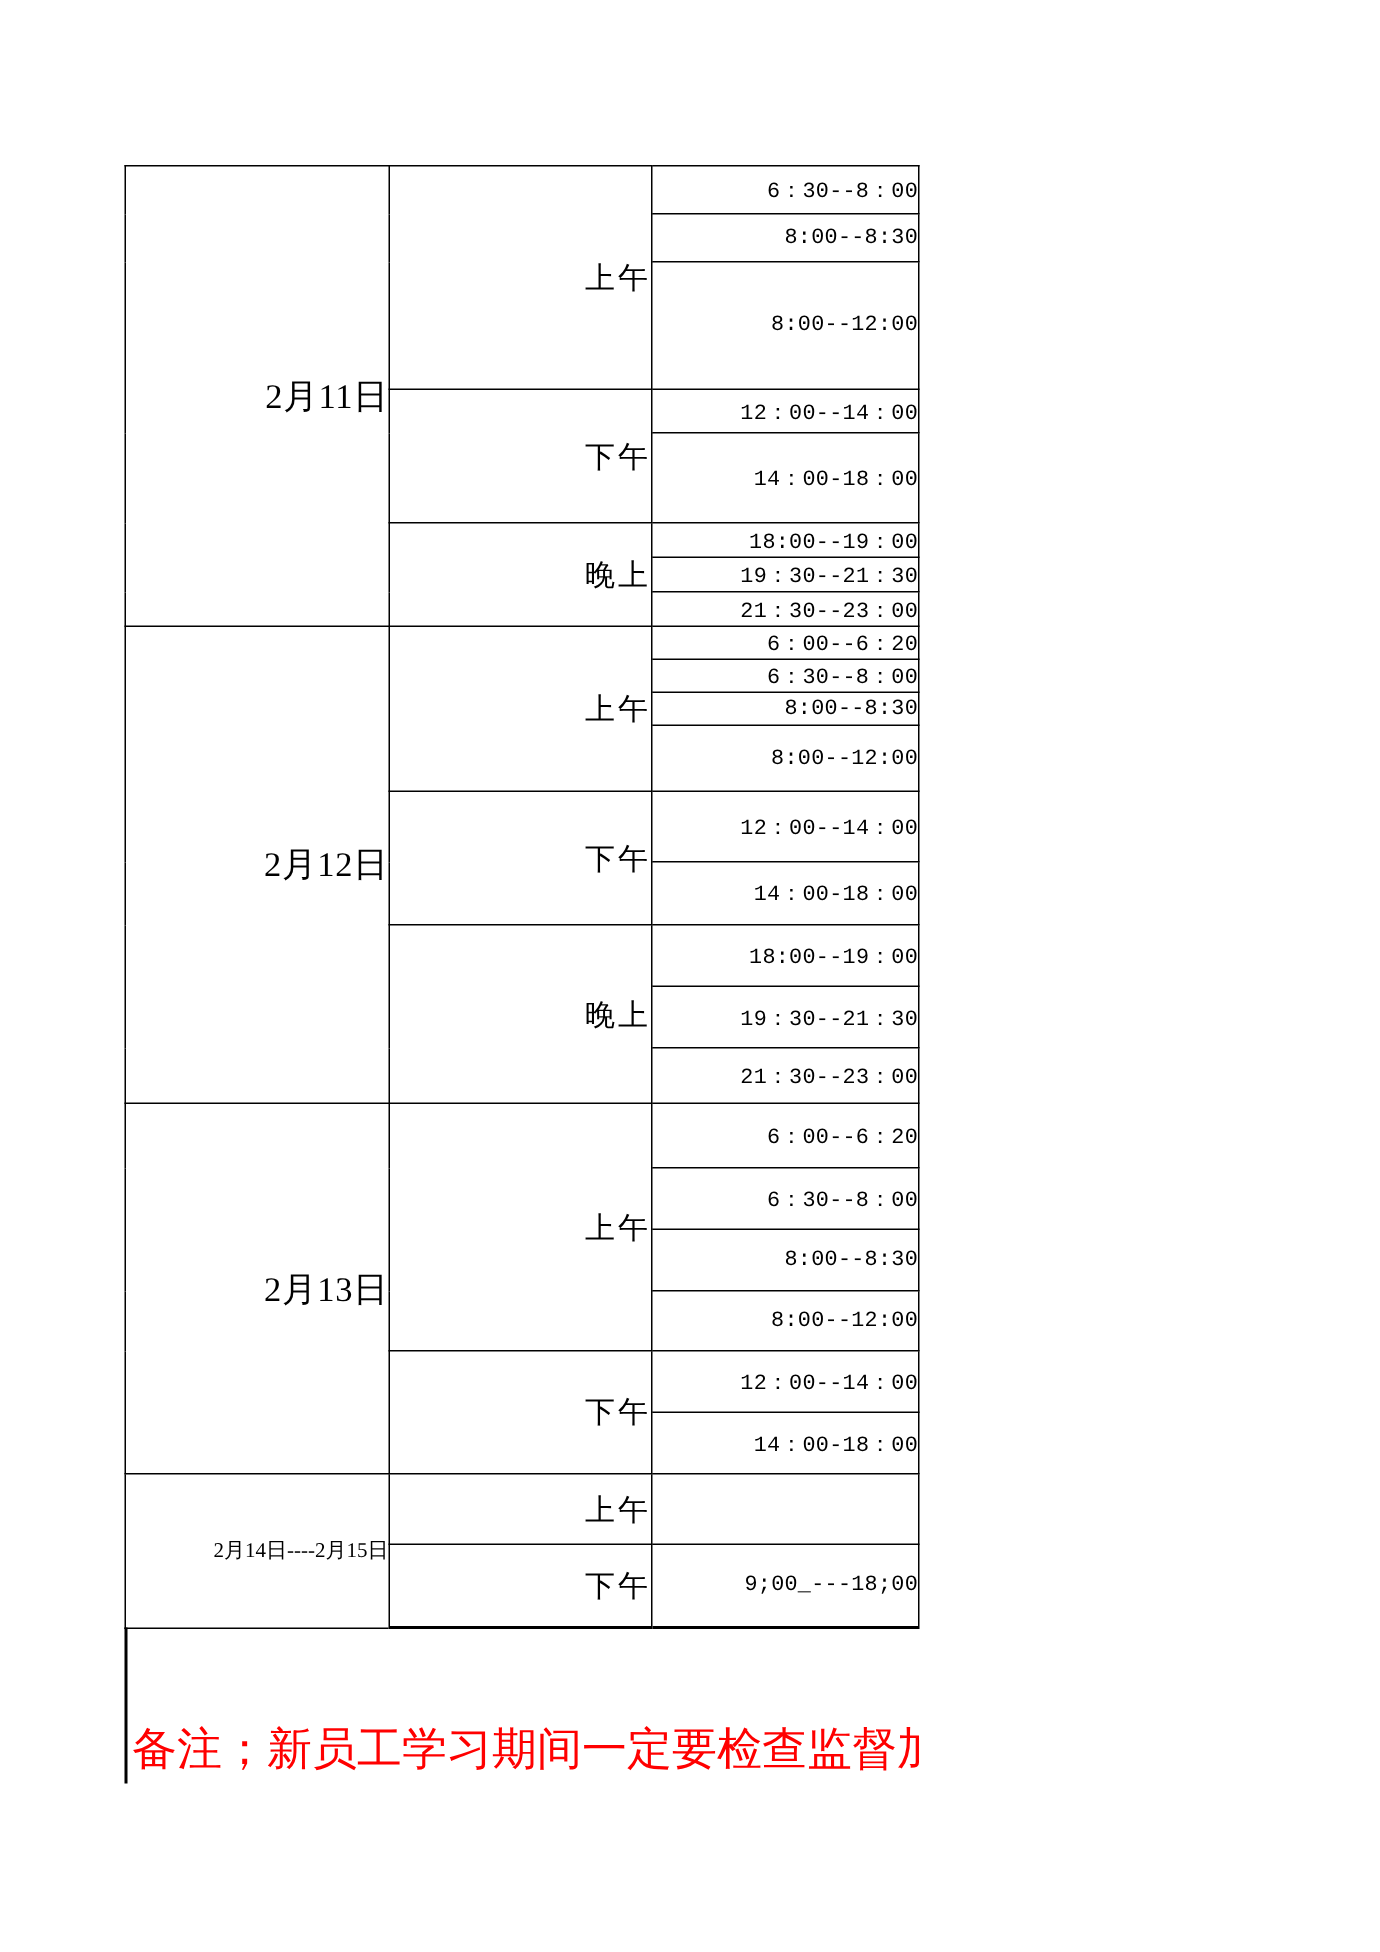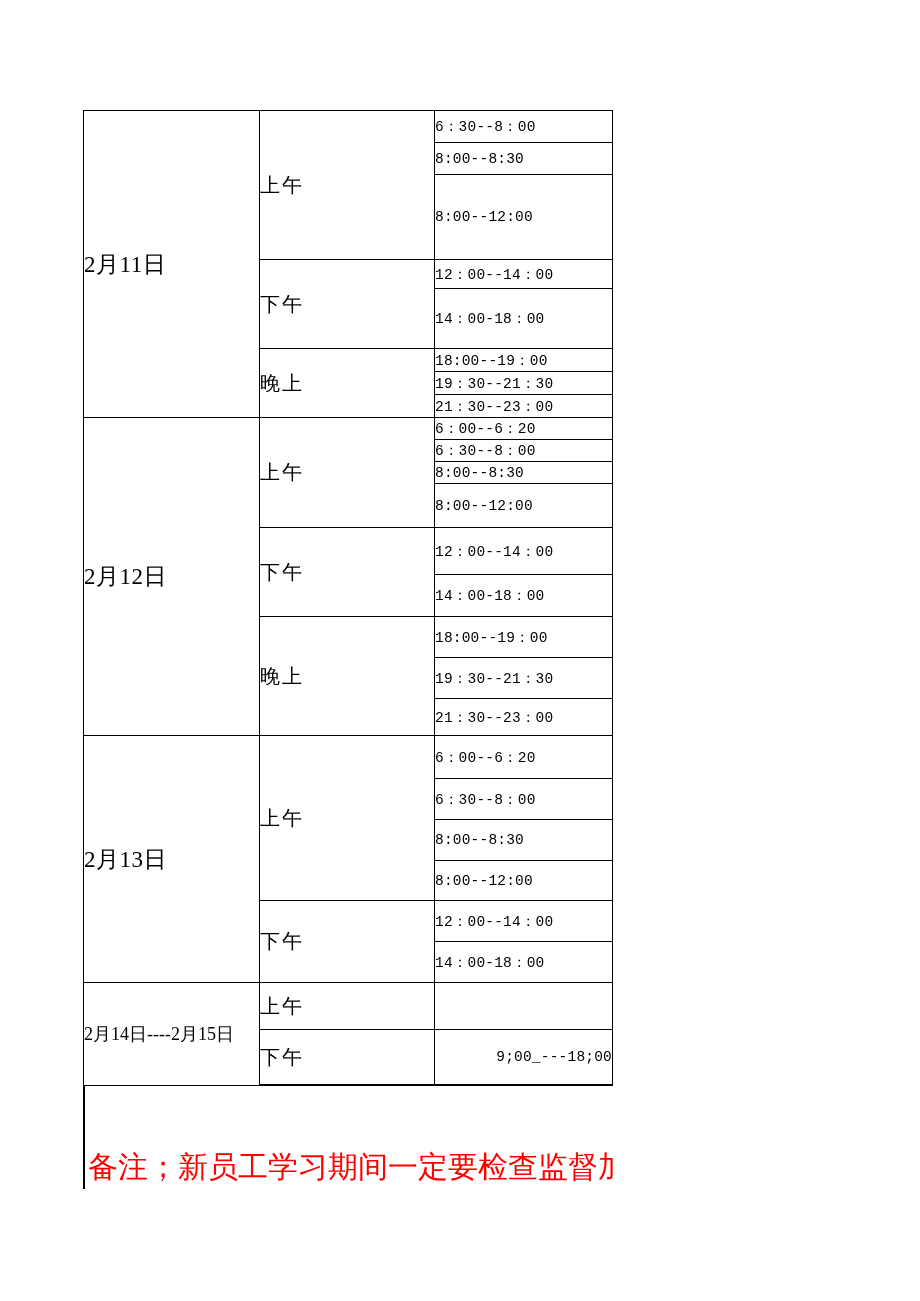--- a/index.html
+++ b/index.html
@@ -20,36 +20,36 @@
     position: absolute;
     left: 83px;
     top: 110px;
     width: 529px;
     border-collapse: collapse;
     table-layout: fixed;
   }
   #schedule-table td {
     border: 1px solid #000000;
     padding: 0;
-    text-align: left;
+    text-align: right;
     vertical-align: middle;
     color: #000000;
     background: #ffffff;
   }
   
   col.c-date   { width: 176px; }
   col.c-period { width: 175px; }
   col.c-time   { width: 178px; }
 
   td.date-cell {
     font-size: 23px;
     letter-spacing: 0.5px;
   }
   td.date-cell.wide-date {
-    font-size: 18px;
+    font-size: 14px;
     letter-spacing: 0;
   }
   td.period-cell {
     font-size: 20px;
     letter-spacing: 2px;
   }
   td.time-cell {
     font-size: 14.5px;
     font-family: "Liberation Mono", "DejaVu Sans Mono", monospace;
     letter-spacing: 0.2px;

